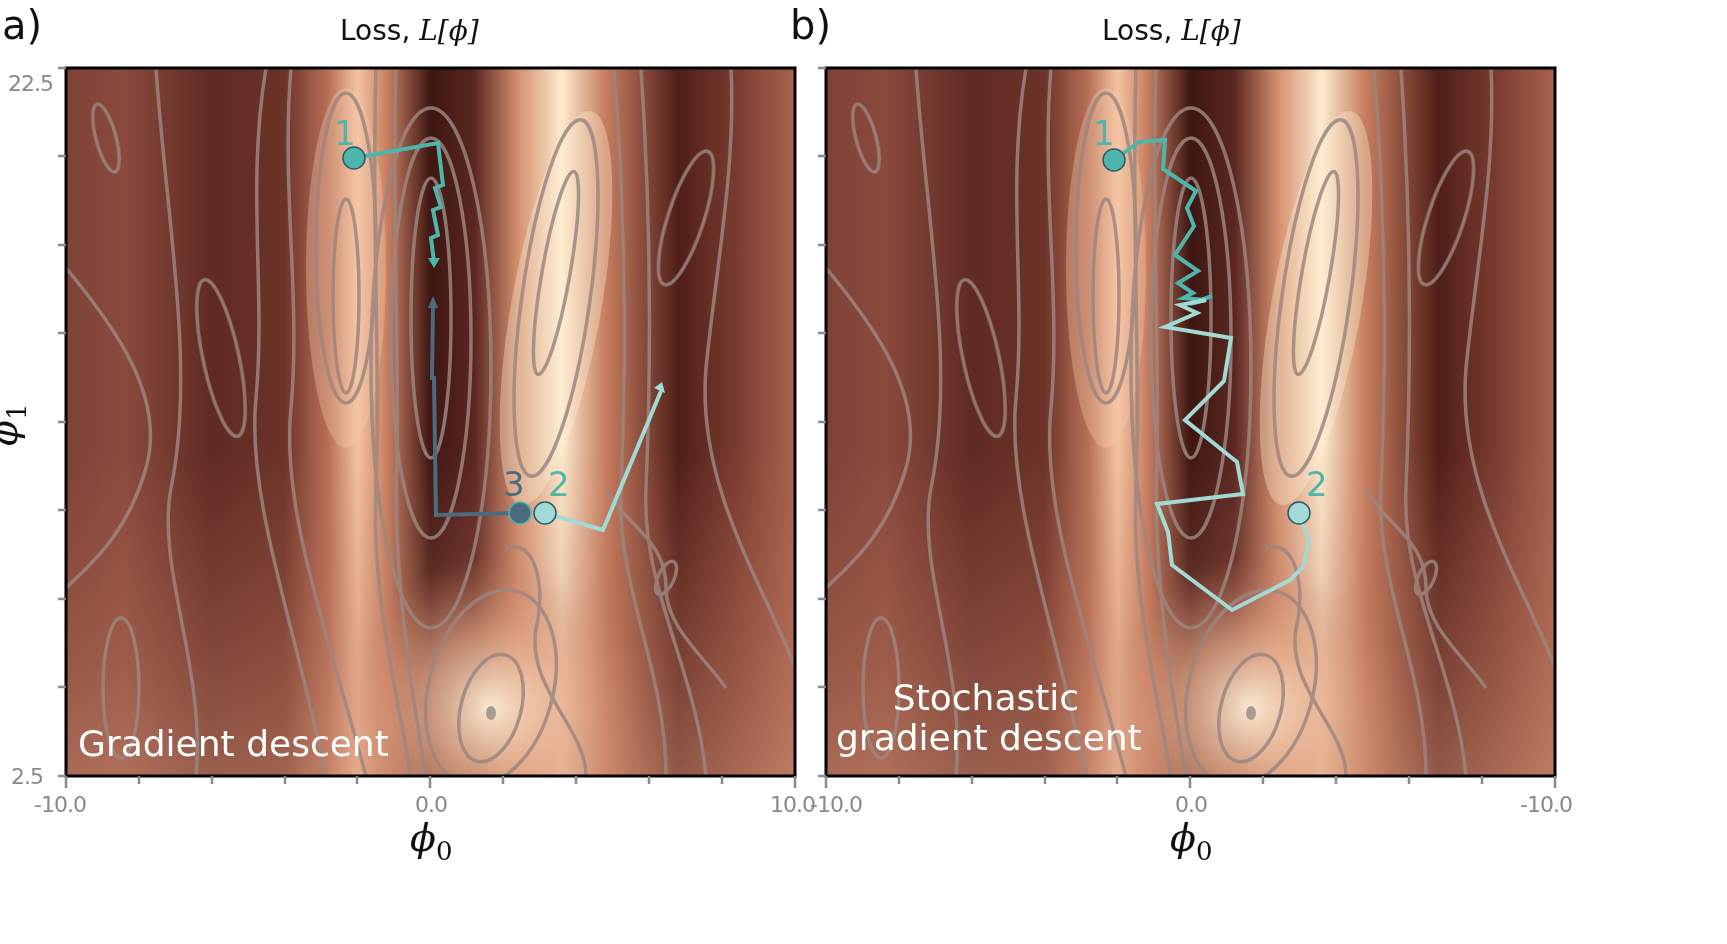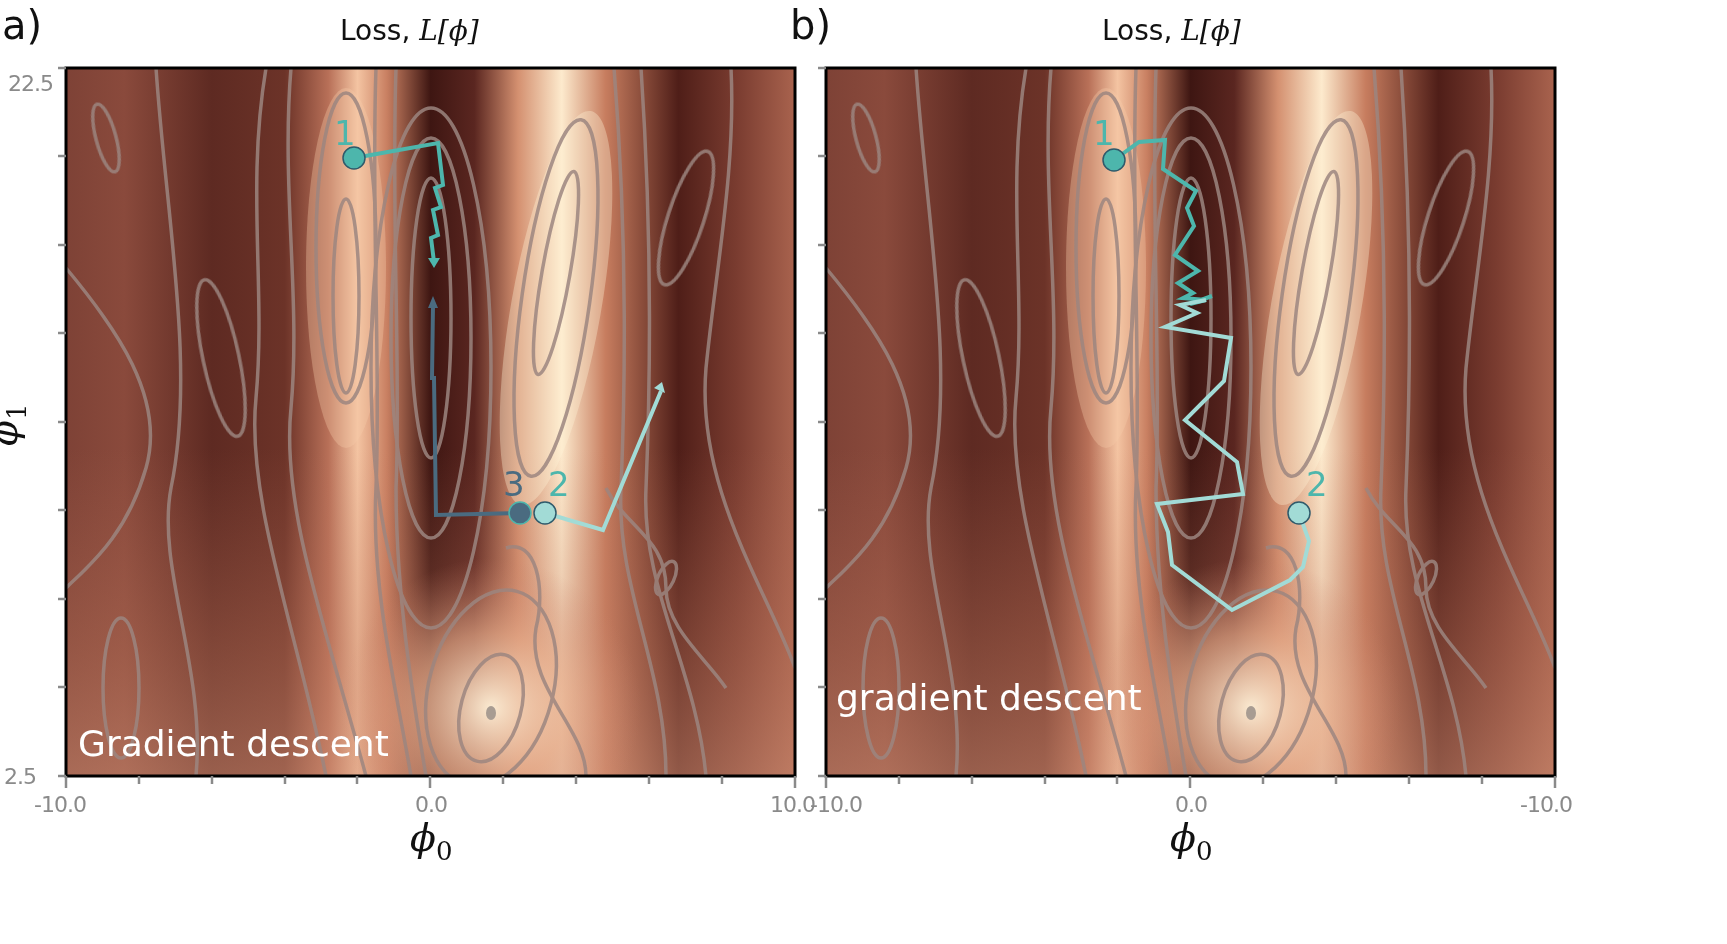--- a/index.html
+++ b/index.html
@@ -188,25 +188,26 @@
 </svg>
 
 <div class="marker-label" style="left:334px;top:113px;color:#4db6ac;">1</div>
 <div class="marker-label" style="left:548px;top:464px;color:#4db6ac;">2</div>
 <div class="marker-label" style="left:503px;top:464px;color:#4a6b80;">3</div>
 <div class="marker-label" style="left:1093px;top:113px;color:#4db6ac;">1</div>
 <div class="marker-label" style="left:1306px;top:464px;color:#4db6ac;">2</div>
 
 <div class="annot" style="left:78px;top:724px;text-align:left;">Gradient descent</div>
 <div class="annot" style="left:836px;top:678px;width:300px;">
+  <div>Stochastic</div>
   <div>gradient descent</div>
 </div>
 
 <div class="tick-label" style="left:8px;top:56px;margin-top:15px;">22.5</div>
-<div class="tick-label" style="left:4px;top:764px;">2.5</div>
+<div class="tick-label" style="left:11px;top:764px;">2.5</div>
 
 <div class="tick-label" style="left:34px;top:792px;">-10.0</div>
 <div class="tick-label" style="left:415px;top:792px;">0.0</div>
 <div class="tick-label" style="left:770px;top:792px;">10.0</div>
 <div class="tick-label" style="left:810px;top:792px;">-10.0</div>
 <div class="tick-label" style="left:1175px;top:792px;">0.0</div>
 <div class="tick-label" style="left:1520px;top:792px;">-10.0</div>
 
 <div class="axis-label" style="left:410px;top:816px;">
   <span>ϕ</span><sub>0</sub>

